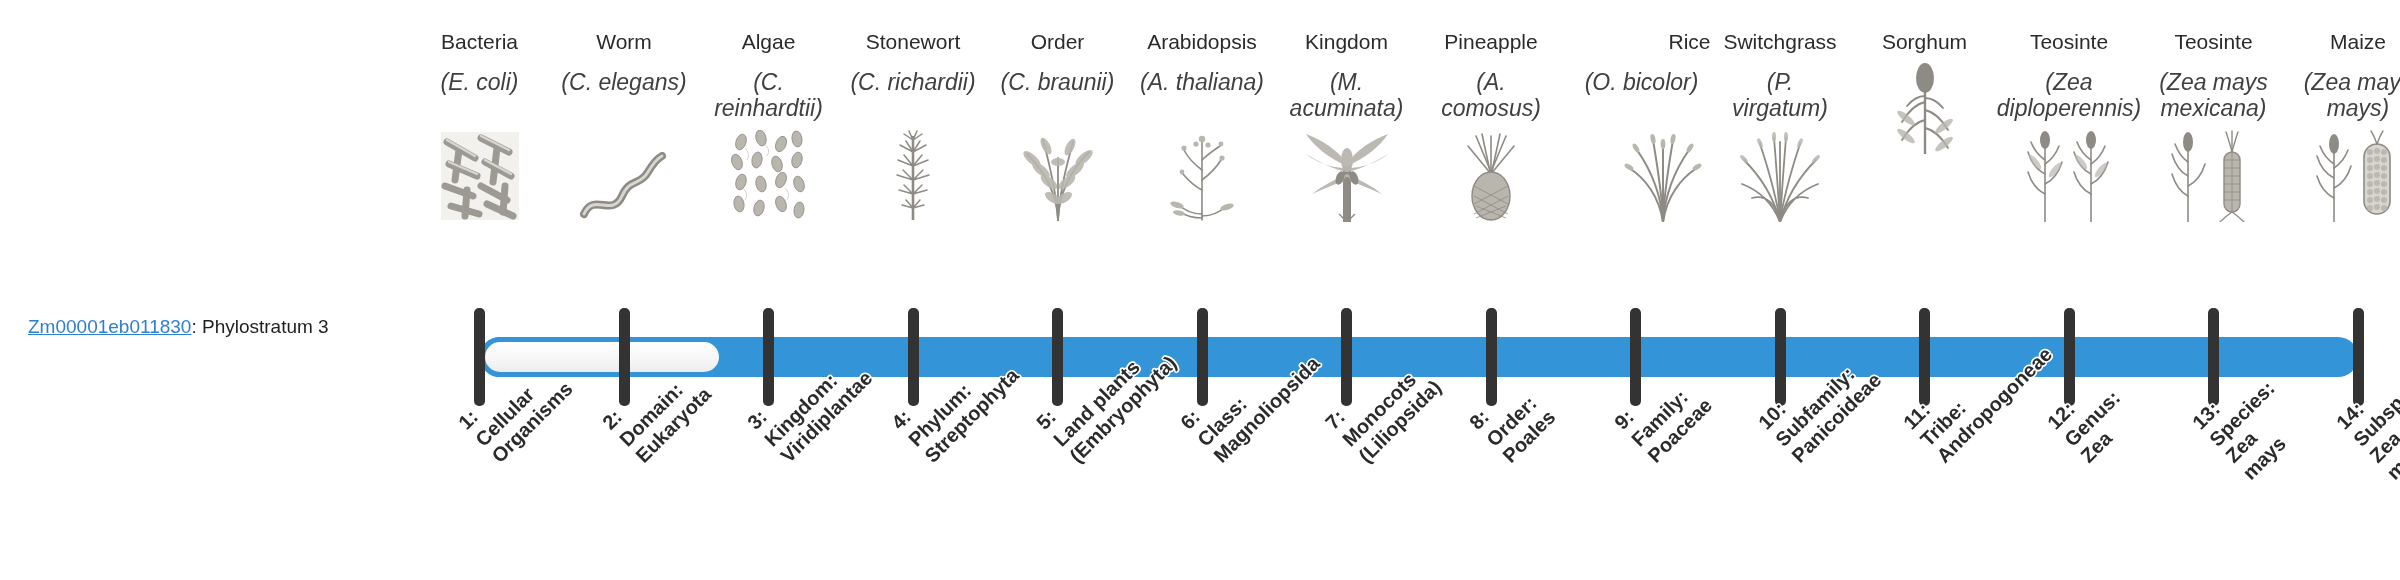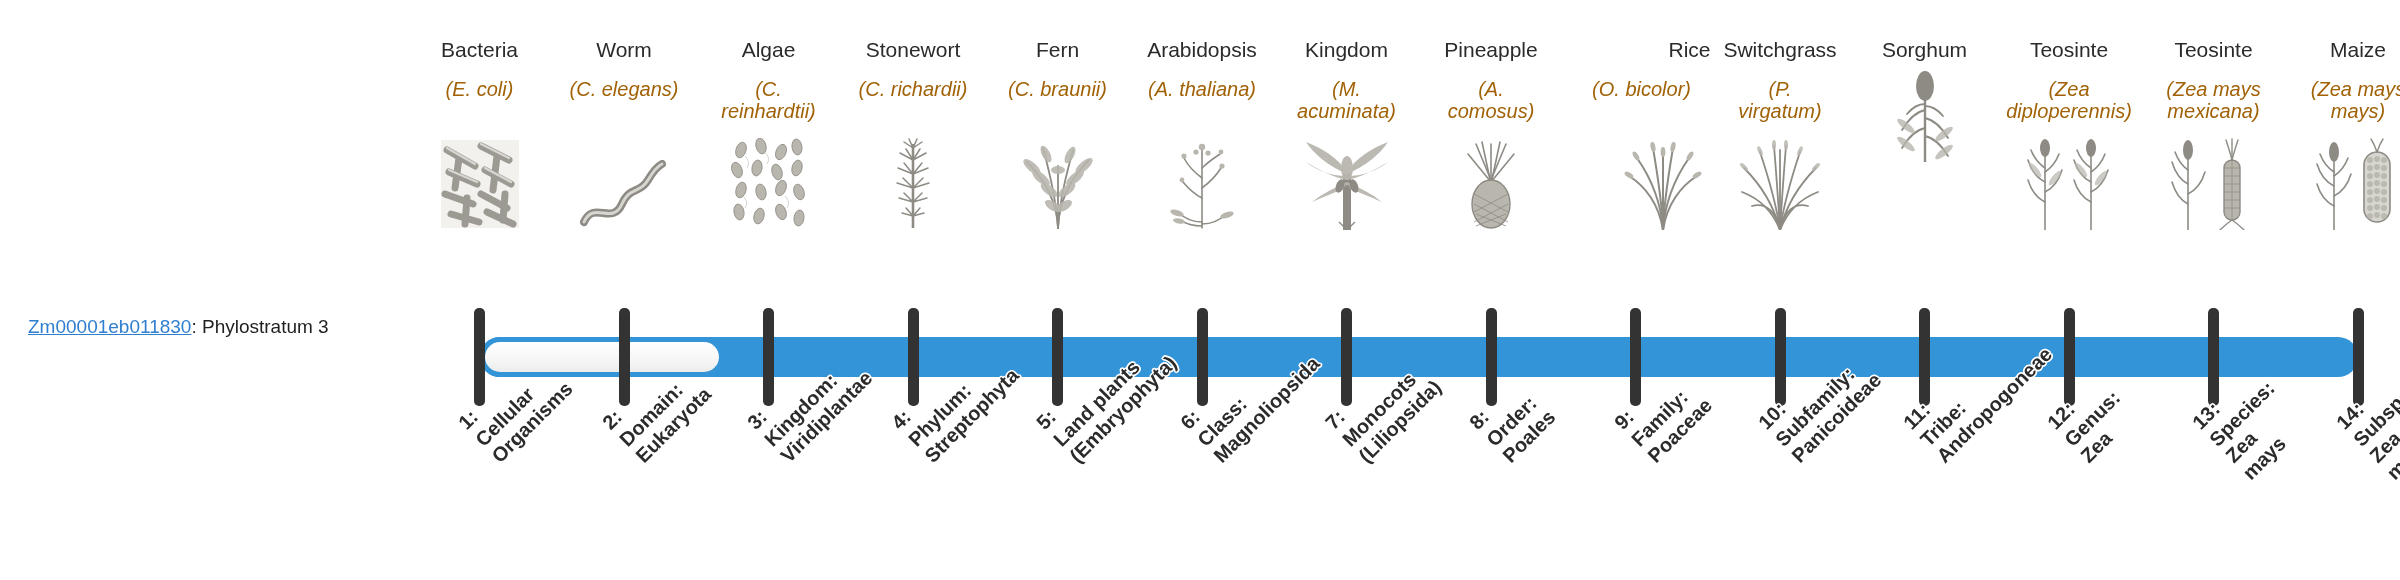--- a/index.html
+++ b/index.html
@@ -21,24 +21,24 @@
 
   
   .cols{position:absolute;left:0;top:0;width:2400px;height:310px;}
   .col{
     position:absolute;top:0;width:150px;
     display:flex;flex-direction:column;align-items:center;
   }
   .common{
     font-size:21px;color:#2b2b2b;line-height:1.12;
     height:30px;display:flex;align-items:flex-start;justify-content:center;
-    margin-top:38px;white-space:nowrap;
+    margin-top:30px;white-space:nowrap;
   }
   .latin{
-    font-size:20px;font-style:italic;color:#a16207;line-height:1.12;
+    font-size:23px;font-style:italic;color:#404040;line-height:1.12;
     margin-top:10px;height:58px;width:138px;text-align:center;
     display:flex;align-items:flex-start;justify-content:center;
   }
   .latin span{display:block;}
   .organism{
     width:96px;height:92px;margin-top:2px;
     display:flex;align-items:flex-end;justify-content:center;
   }
   .organism svg{display:block;}
 
@@ -187,21 +187,21 @@
       <path d="M35 22 l-13 -7 M35 22 l-7 -11 M35 22 l7 -11 M35 22 l13 -7"></path>
       <path d="M35 36 l-15 -6 M35 36 l-9 -11 M35 36 l9 -11 M35 36 l15 -6"></path>
       <path d="M35 50 l-16 -5 M35 50 l-10 -10 M35 50 l10 -10 M35 50 l16 -5"></path>
       <path d="M35 64 l-14 -4 M35 64 l-9 -9 M35 64 l9 -9 M35 64 l14 -4"></path>
       <path d="M35 78 l-11 -3 M35 78 l-7 -8 M35 78 l7 -8 M35 78 l11 -3"></path>
     </g>
           </svg>
         </div>
       </div>
       <div class="col" style="left: 982.5px;">
-        <div class="common">Fern</div>
+        <div class="common">Order</div>
         <div class="latin">
           <div>
             <span>(C. braunii)</span>
           </div>
         </div>
         <div class="organism">
           <svg width="86" height="90" viewBox="0 0 86 90">
     <g stroke="#8e8b84" stroke-width="1.8" fill="none" stroke-linecap="round">
       <path d="M43 88 C42 62 30 40 12 22"></path>
               <path d="M43 88 C44 60 56 38 74 20"></path>

